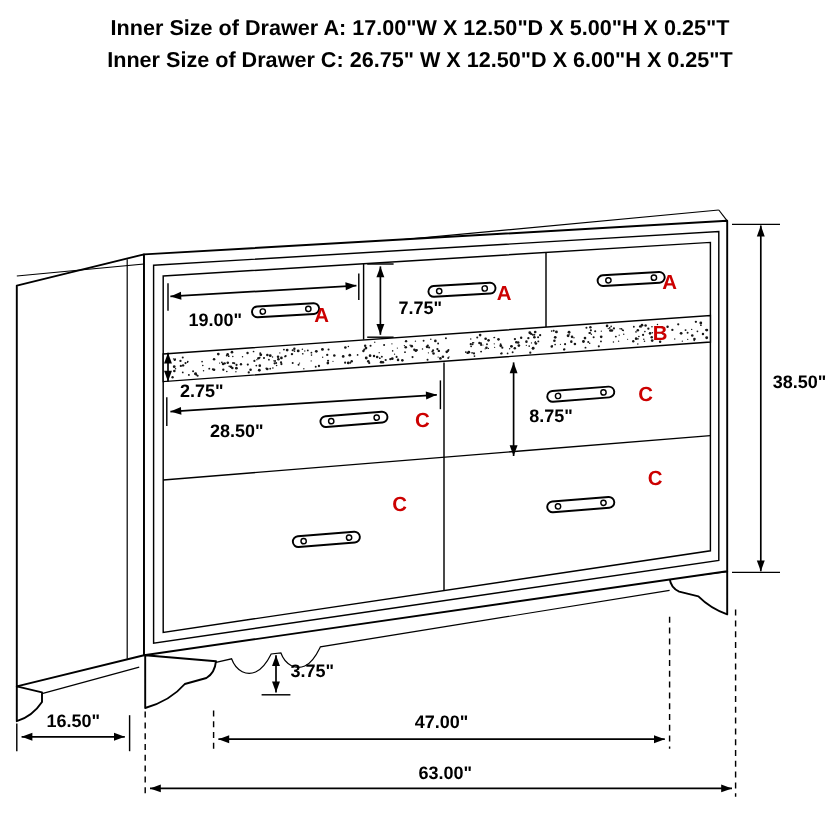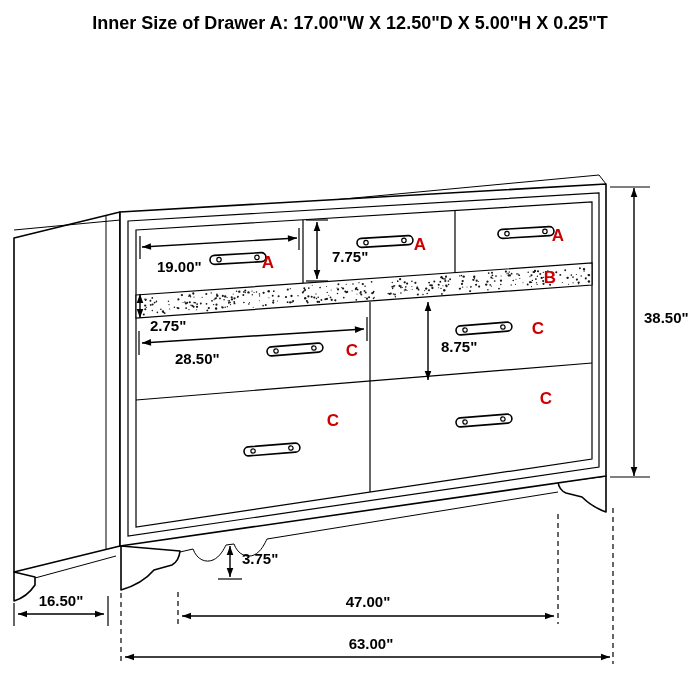--- a/index.html
+++ b/index.html
@@ -22,20 +22,21 @@
   #speckles circle{fill:#161616;}
   .band{fill:#fff;stroke:#000;stroke-width:1.2;}
 </style>
 </head>
 <body>
 
 <div class="page">
 
   <div class="header">
     <div class="hline">Inner Size of Drawer A: 17.00"W X 12.50"D X 5.00"H X 0.25"T</div>
+    <div class="hline">Inner Size of Drawer C: 26.75" W X 12.50"D X 6.00"H X 0.25"T</div>
   </div>
 
   <svg id="diagram-svg" width="700" height="700" viewBox="0 0 700 700">
 
     <g>
 
       <polygon class="outline" points="14,238 120,212 120,546 14,572"></polygon>
       <line class="detail" x1="106" y1="216" x2="106" y2="549"></line>
 
       <line class="detail" x1="14" y1="230" x2="599" y2="175"></line>

